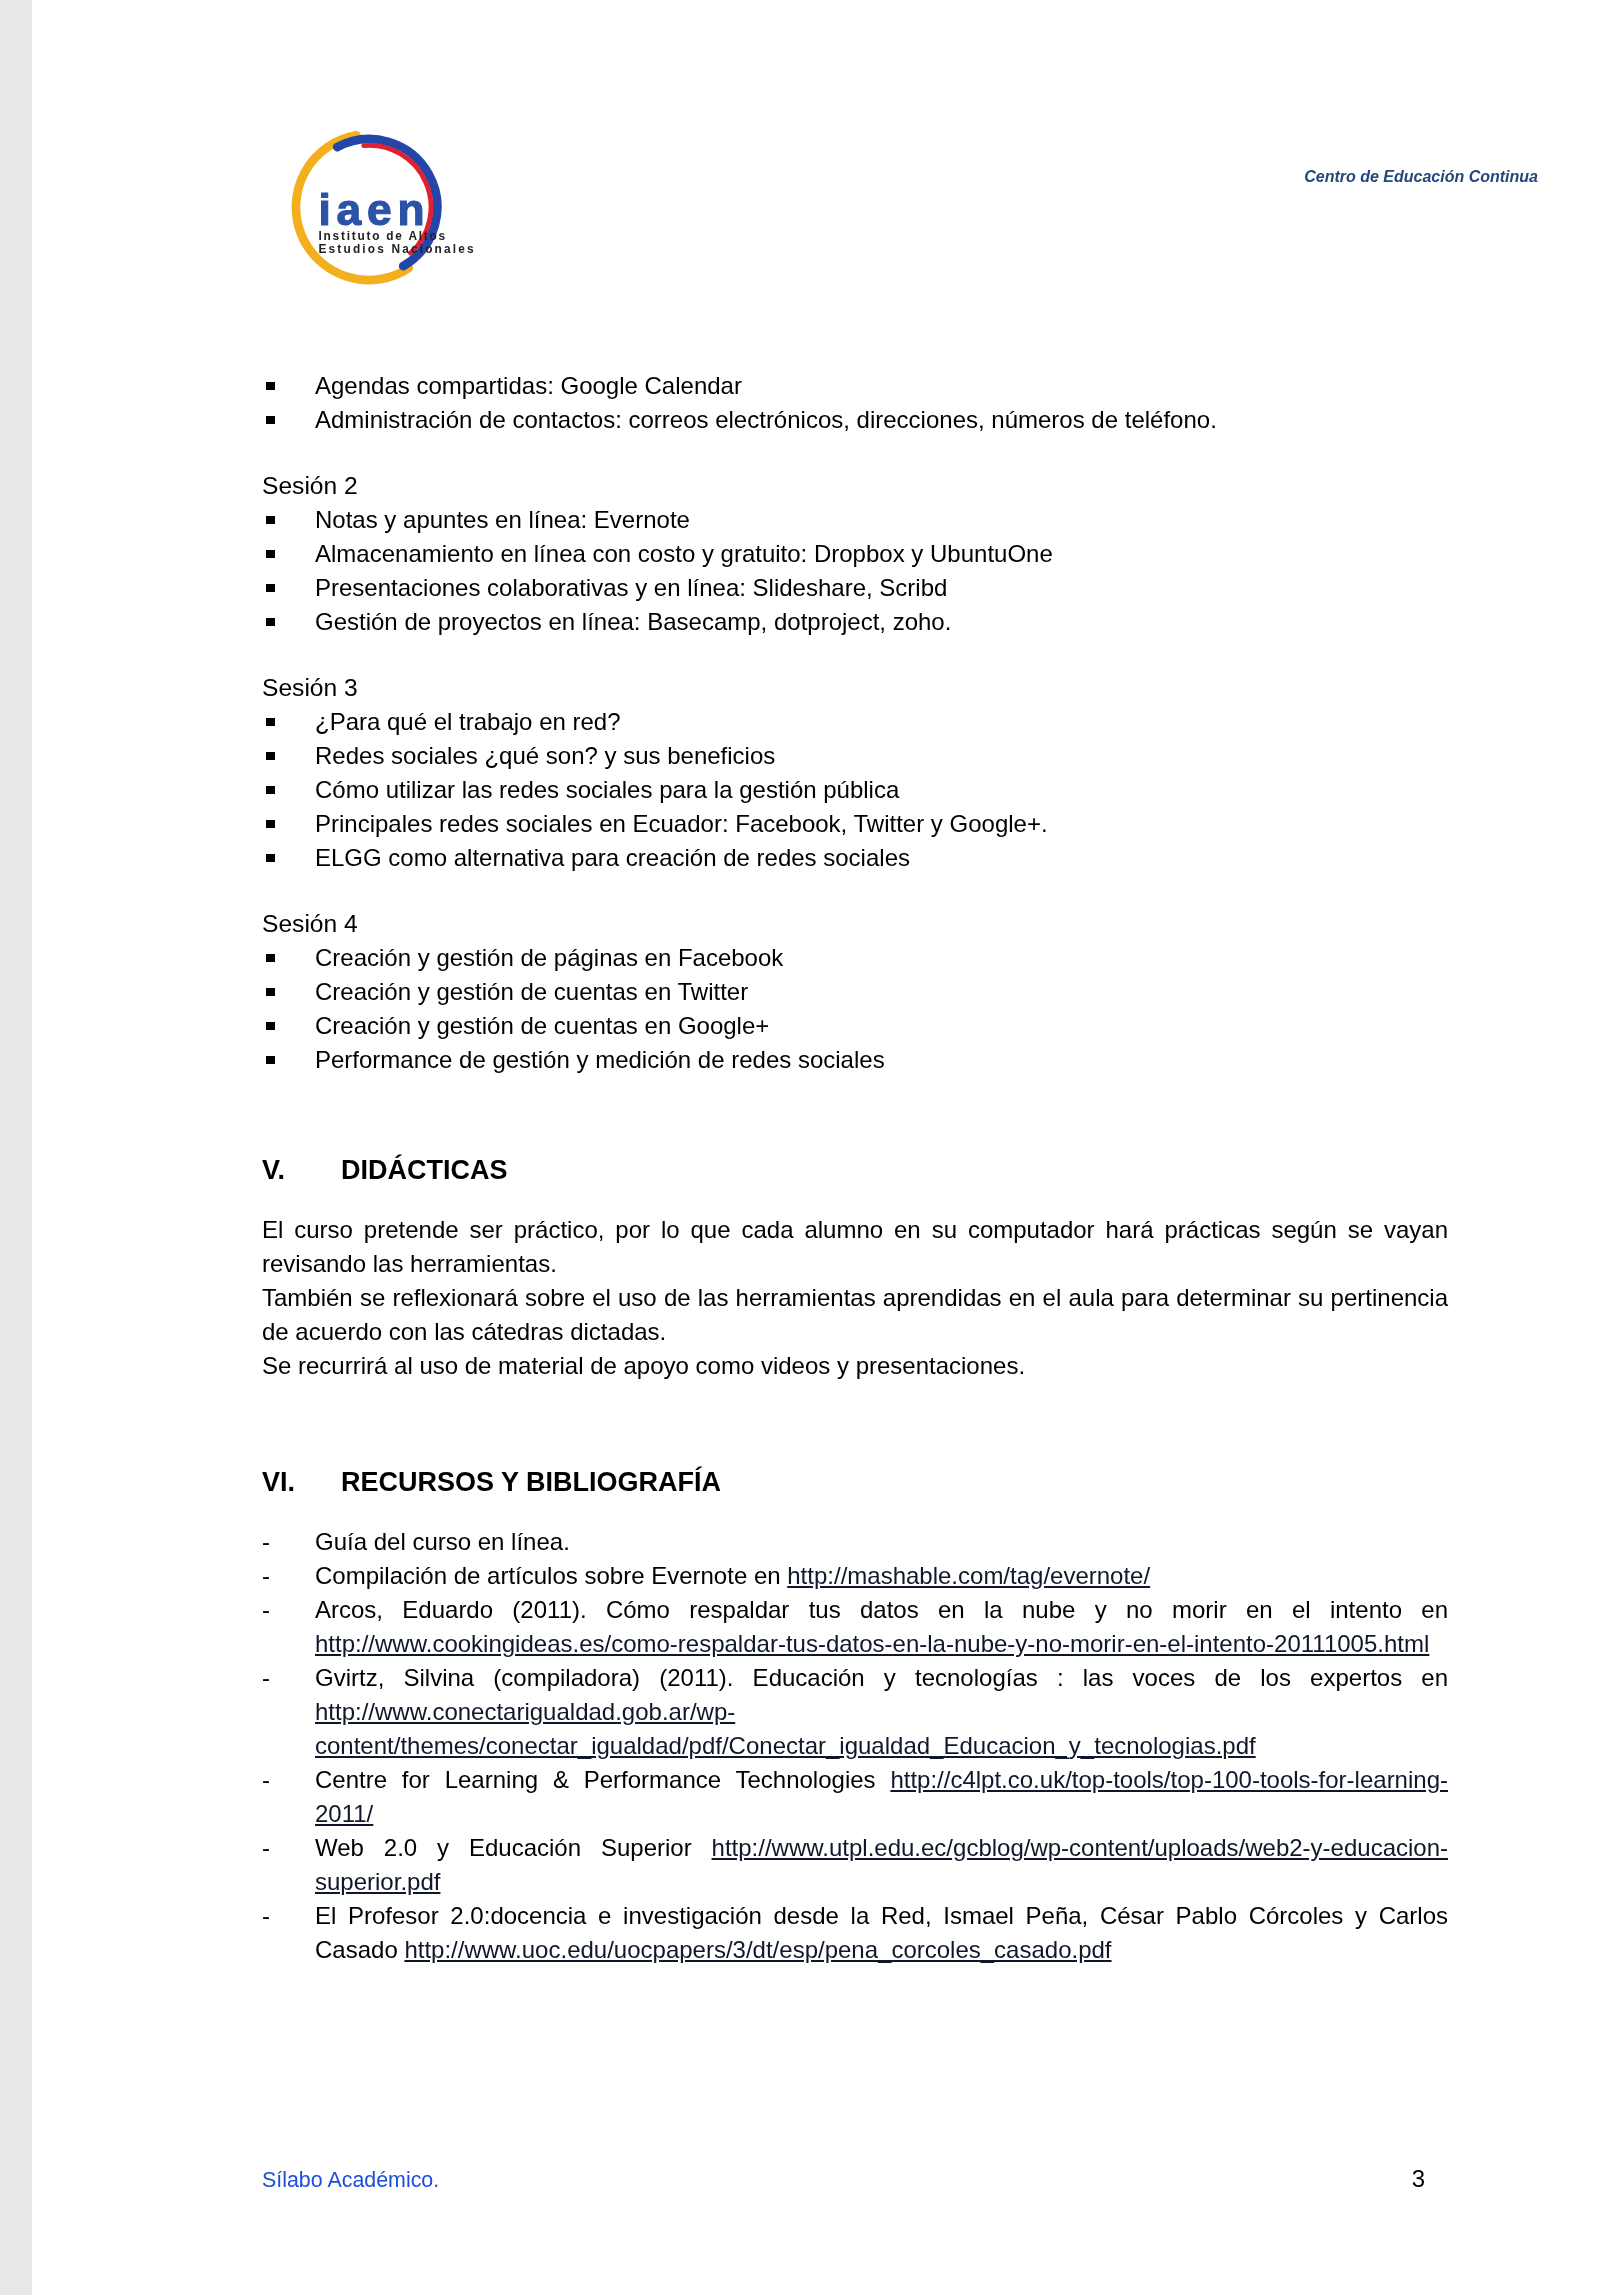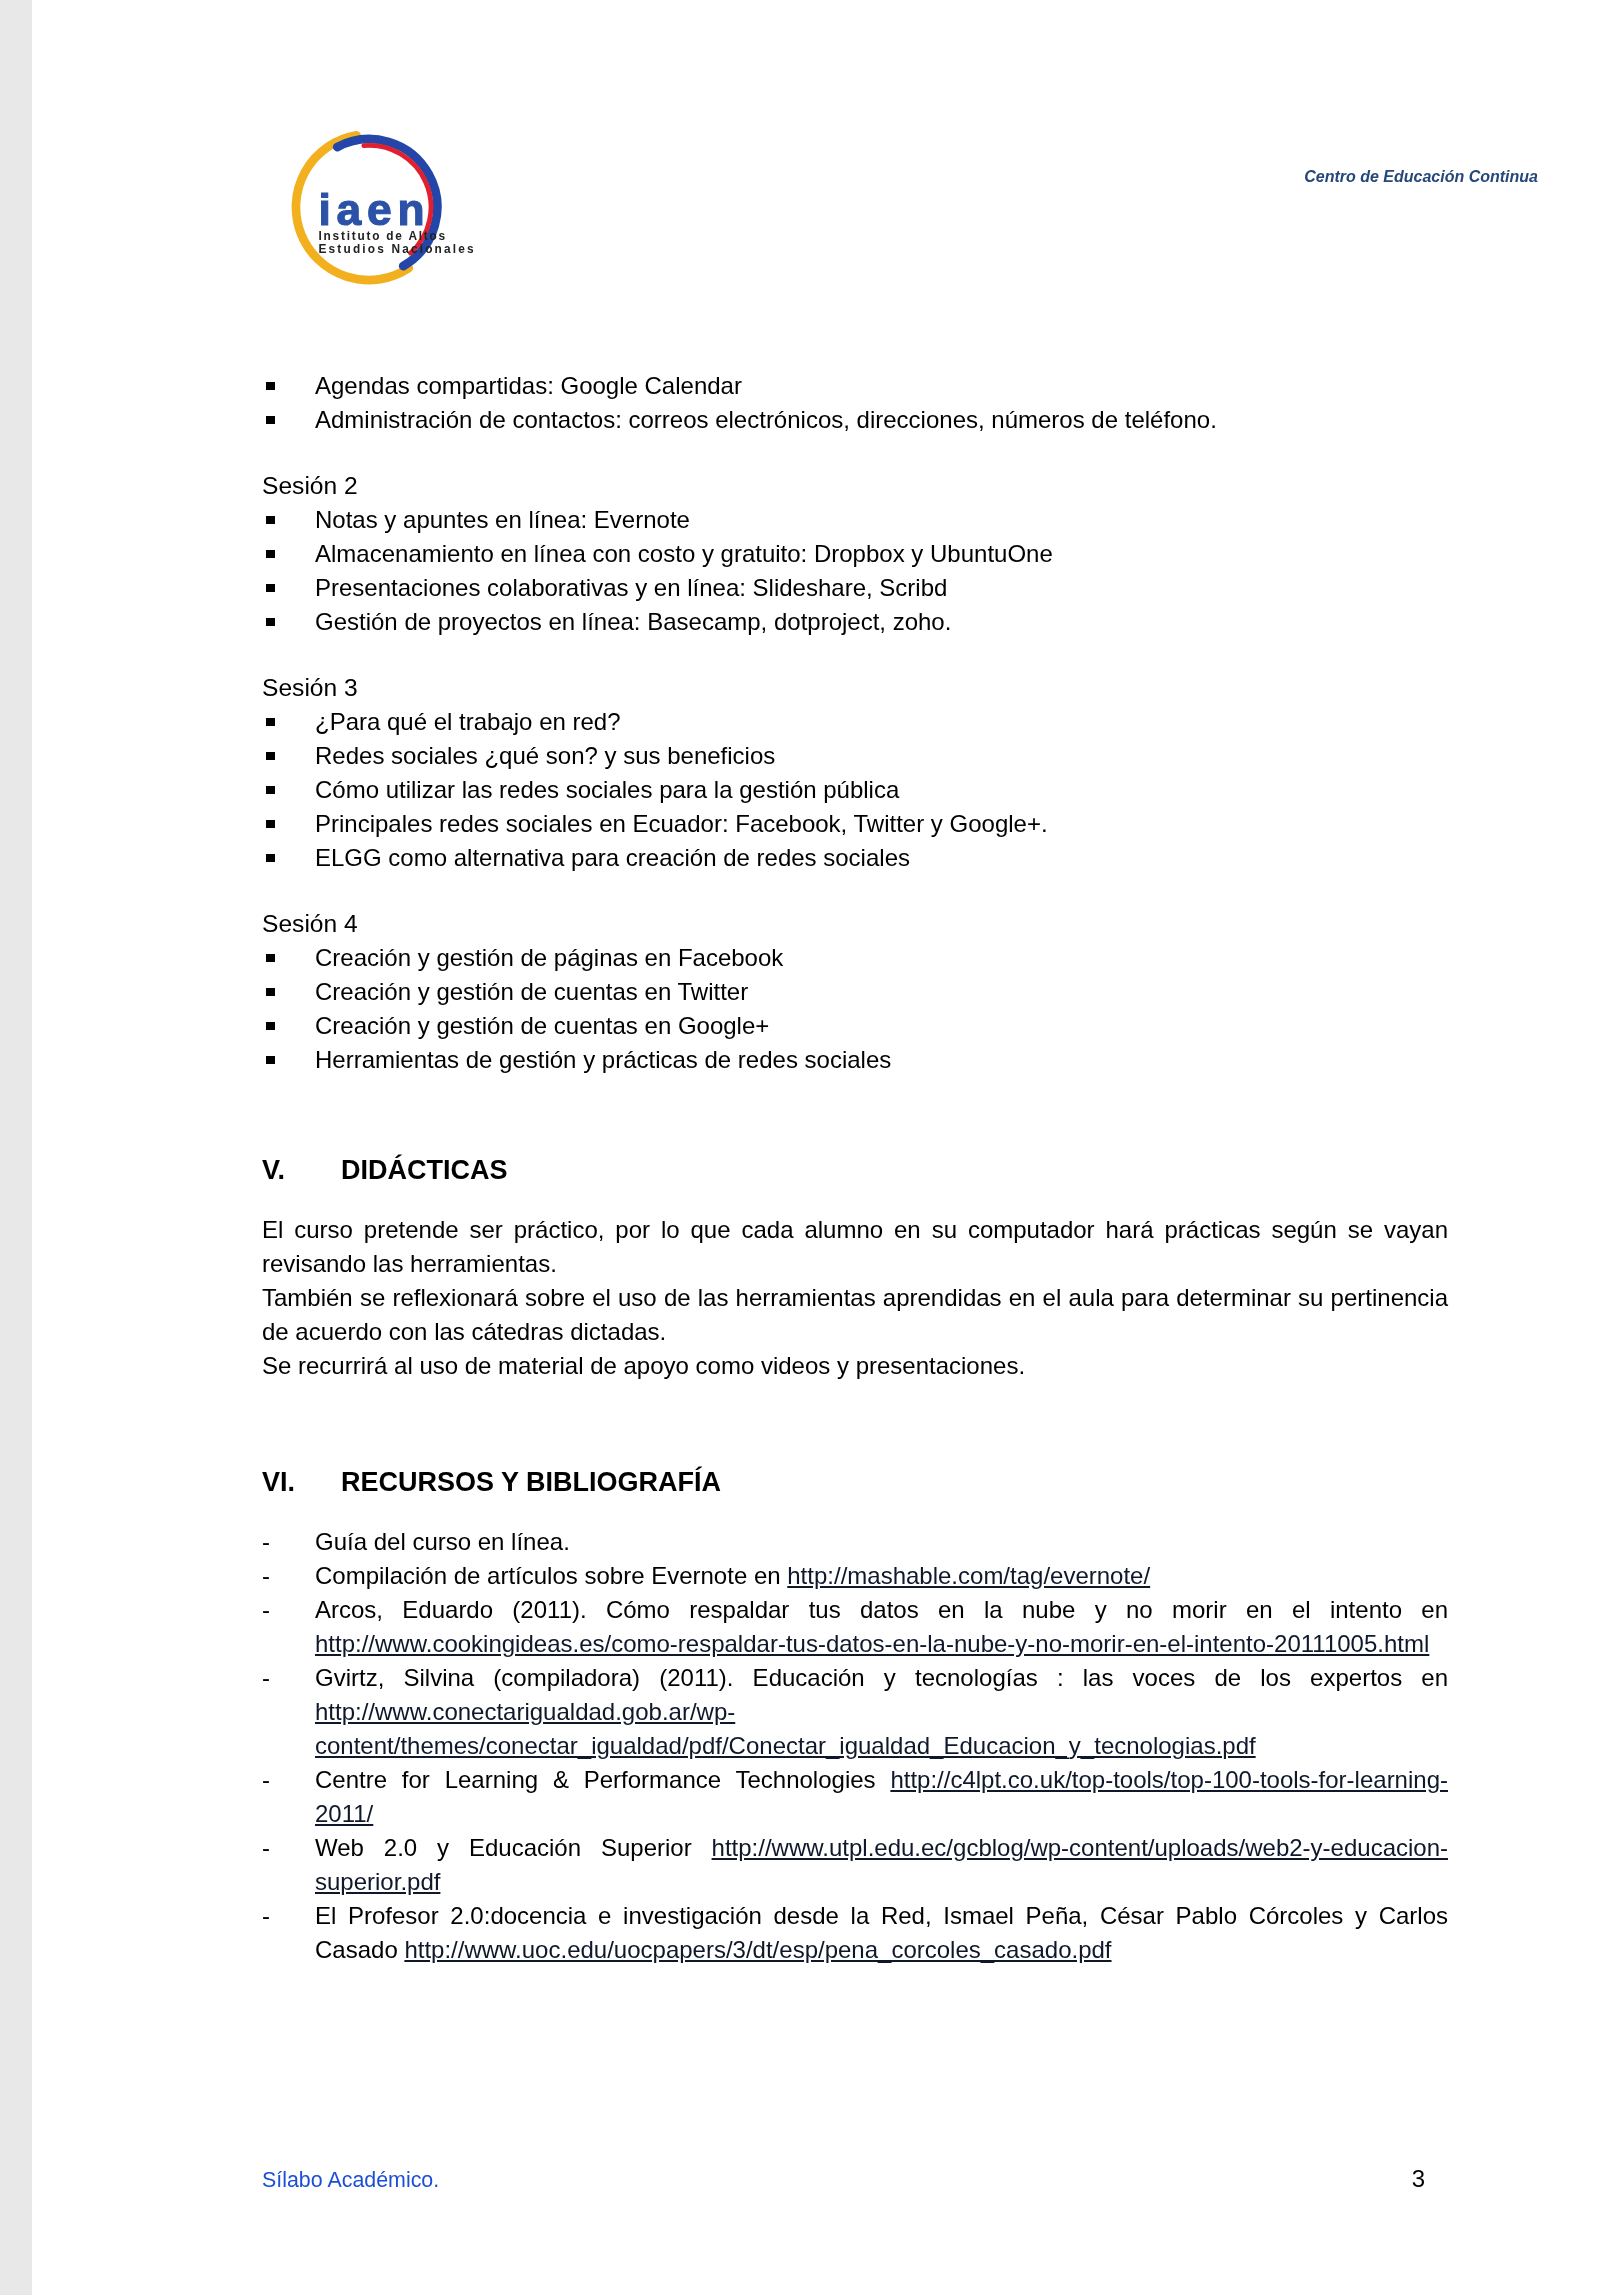--- a/index.html
+++ b/index.html
@@ -153,21 +153,21 @@
           <div class="bullet-item">
             <span class="marker-col">
               <span class="sq"></span>
             </span>
             <span class="bullet-text">Creación y gestión de cuentas en Google+</span>
           </div>
           <div class="bullet-item">
             <span class="marker-col">
               <span class="sq"></span>
             </span>
-            <span class="bullet-text">Herramientas de gestión y prácticas de redes sociales</span>
+            <span class="bullet-text">Performance de gestión y medición de redes sociales</span>
           </div>
         </div>
       </div>
 
     <section class="sec-didacticas">
       <div class="sec-head">
         <span class="sec-num">V.</span>
         <span class="sec-title">DIDÁCTICAS</span>
       </div>
       <div class="paras" id="didacticas-paras">

